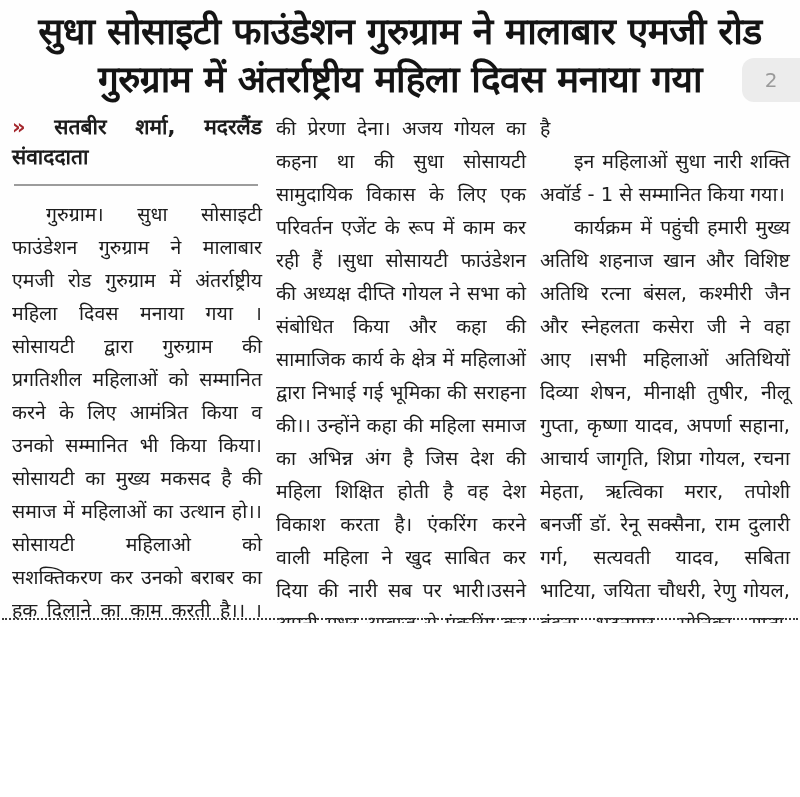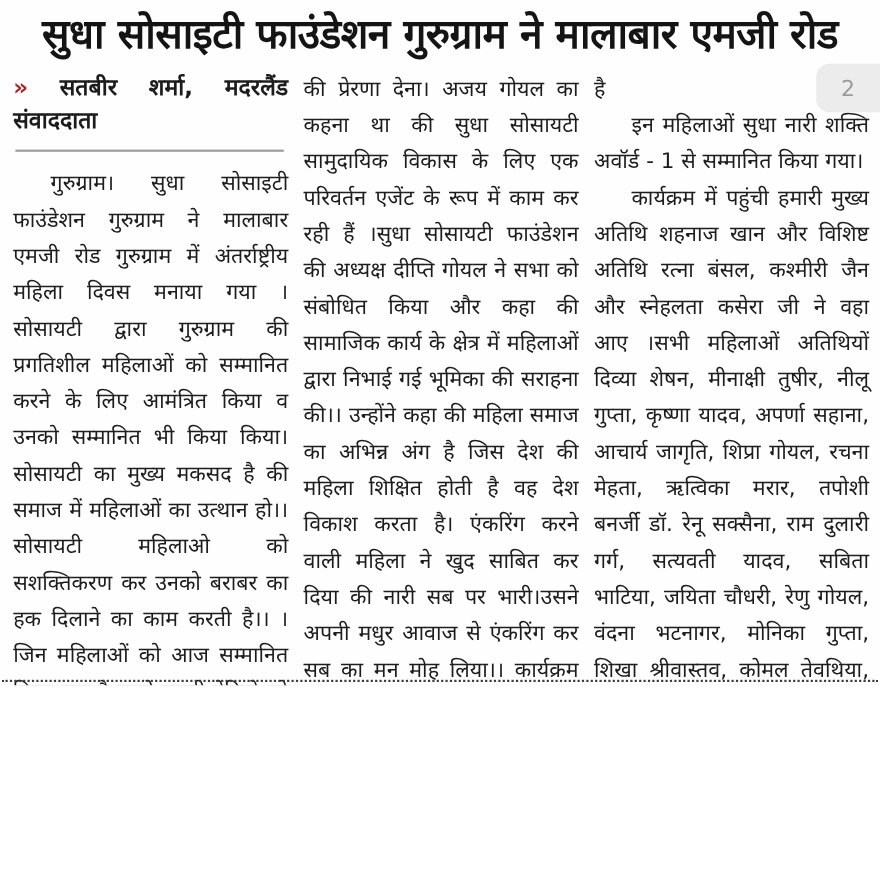--- a/index.html
+++ b/index.html
@@ -69,20 +69,21 @@
     border-top: 2.5px dotted #3c3c3c;
   }
 </style>
 </head>
 <body>
 
 <div class="sheet">
 
   <div class="headline">
     <div>सुधा सोसाइटी फाउंडेशन गुरुग्राम ने मालाबार एमजी रोड</div>
+    <div>गुरुग्राम में अंतर्राष्ट्रीय महिला दिवस मनाया गया</div>
   </div>
 
   <div class="badge">2</div>
 
   <div class="columns">
 
     <div class="col">
       <p class="byline"><span class="marker">»</span> <span>सतबीर शर्मा, मदरलैंड संवाददाता</span></p>
       <hr class="byline-rule">
       <div class="col1-body">

